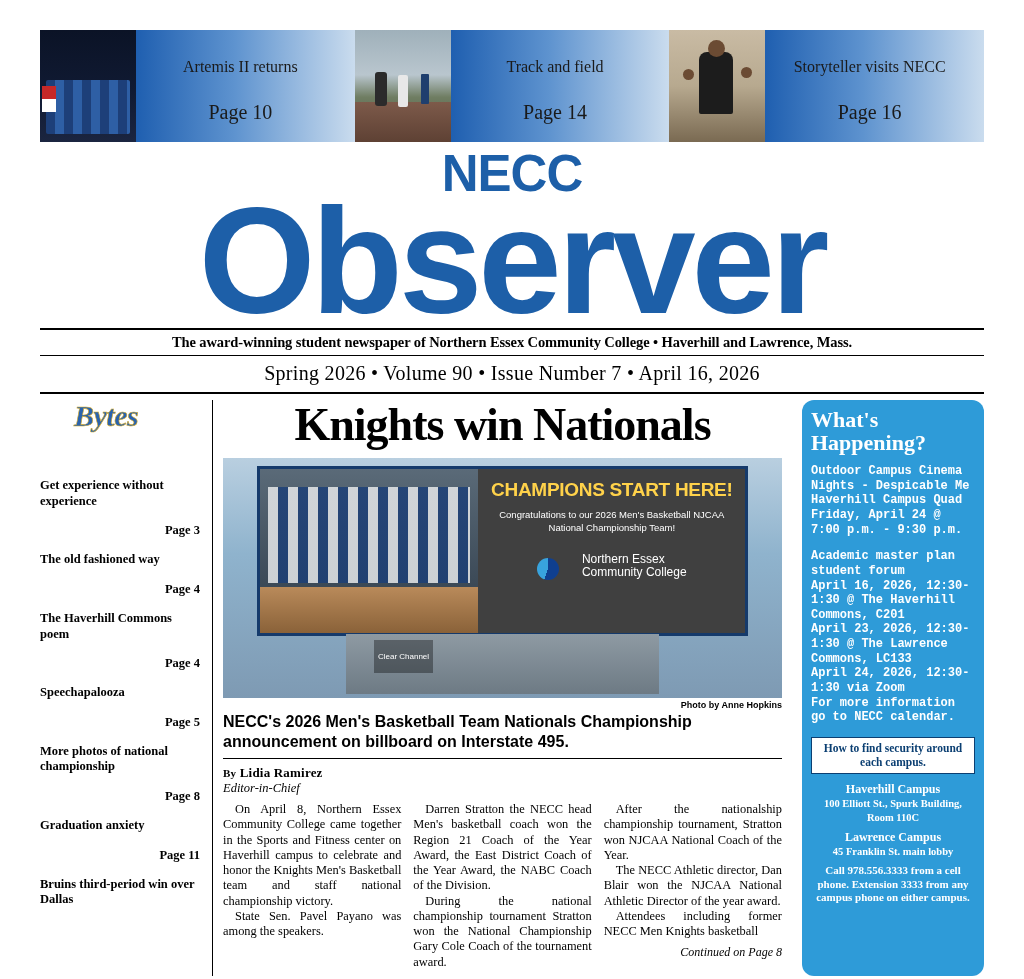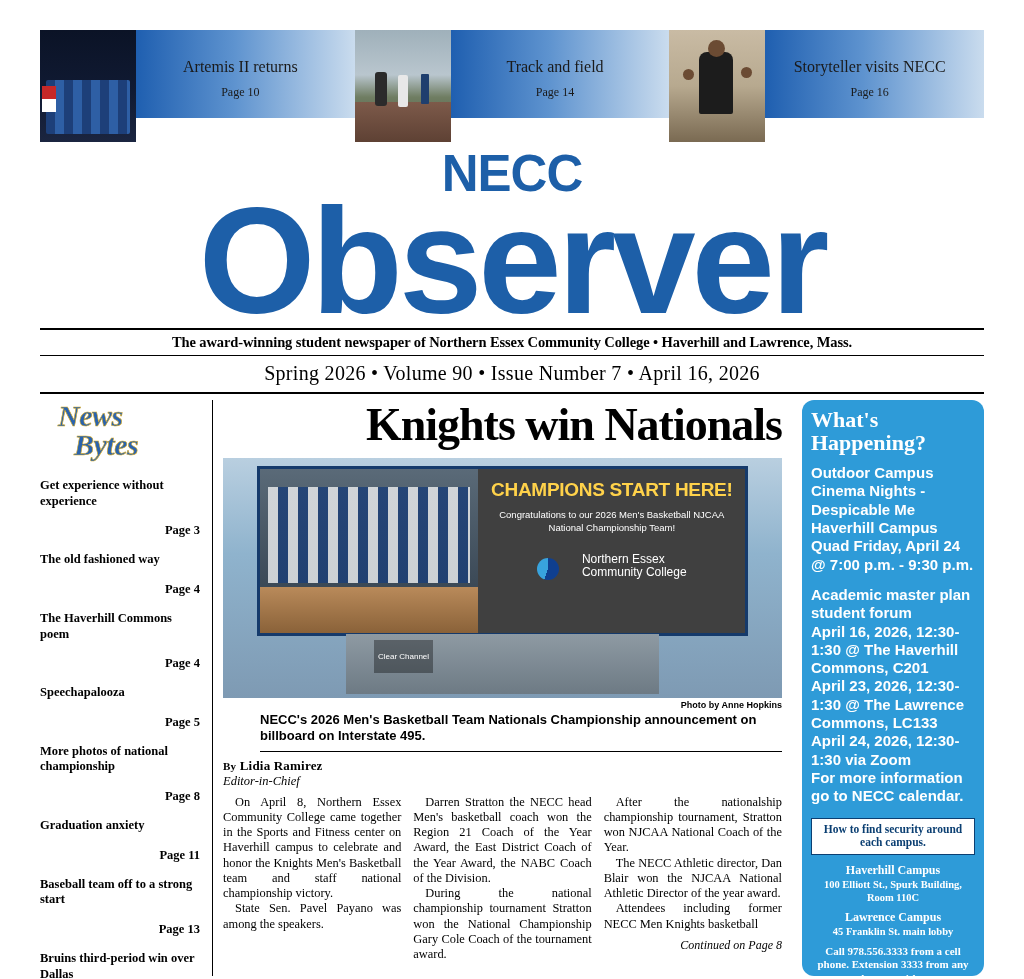--- a/index.html
+++ b/index.html
@@ -24,21 +24,21 @@
 
   
   .teaser-strip {
     display: flex;
     margin: 30px 40px 0 40px;
     height: 112px;
   }
   .teaser {
     display: flex;
     flex: 1 1 0;
-    height: 88px;
+    height: 112px;
     justify-content: flex-end;
   }
   .teaser-photo {
     width: 96px;
     height: 112px;
     flex: 0 0 96px;
     overflow: hidden;
     position: relative;
   }
   .teaser-text {
@@ -55,21 +55,21 @@
     font-size: 16px;
     color: #1a1a1a;
     font-family: "Liberation Serif", serif;
   }
   .teaser-page {
     position: absolute;
     bottom: 18px;
     left: 0;
     right: 10px;
     text-align: center;
-    font-size: 12px;
+    font-size: 20px;
     color: #1a1a1a;
   }
 
   
   .ph1 { background:
       linear-gradient(to bottom, #0b1326 0%, #101a33 55%, #1b2540 100%); }
   .ph1::before {
     content:"";
     position:absolute; left:6px; right:6px; bottom:8px; height:54px;
     background:
@@ -222,21 +222,21 @@
     font-size: 12.5px;
     margin-top: 14px;
     padding-right: 4px;
   }
 
   
   .headline {
     font-family: "Liberation Serif", serif;
     font-weight: bold;
     font-size: 46px;
-    text-align: right;
+    text-align: center;
     letter-spacing: -1px;
     line-height: 1;
     margin: 2px 0 10px 0;
   }
   .photo-main {
     position: relative;
     width: 100%;
     height: 240px;
     background: linear-gradient(to bottom, #b9cfe0 0%, #8fb3cd 40%, #7e9ab3 100%);
     overflow: hidden;
@@ -331,25 +331,24 @@
   .photo-credit {
     text-align: right;
     font-family: "Liberation Sans", sans-serif;
     font-size: 9px;
     font-weight: bold;
     padding-top: 2px;
   }
   .caption {
     font-family: "Liberation Sans", sans-serif;
     font-weight: bold;
-    font-size: 13px;
+    font-size: 16px;
     line-height: 1.25;
     padding: 2px 0 6px 0;
     border-bottom: 1px solid #000;
-    margin-left: 37px;
   }
   .byline {
     font-family: "Liberation Serif", serif;
     font-weight: bold;
     font-size: 13px;
     padding-top: 6px;
     letter-spacing: 0.2px;
   }
   .byline .sc { font-size: 11px; }
   .byline-role {
@@ -389,23 +388,23 @@
   }
   .wh-title {
     font-family: "Liberation Serif", serif;
     font-weight: bold;
     font-size: 22px;
     line-height: 1.05;
     color: #ffffff;
     margin-bottom: 10px;
   }
   .wh-block {
-    font-family: Liberation Sans, sans-serif;
-    font-weight: bold;
-    font-size: 15px;
+    font-family: Liberation Mono, monospace;
+    font-weight: bold;
+    font-size: 12px;
     line-height: 1.22;
     margin-bottom: 12px;
   }
   .security-btn {
     background: #ffffff;
     color: #0b3f72;
     border: 1px solid #0b3f72;
     font-family: "Liberation Serif", serif;
     font-weight: bold;
     font-size: 11.5px;
@@ -466,21 +465,20 @@
 
   <div class="tagline">The award-winning student newspaper of Northern Essex Community College • Haverhill and Lawrence, Mass.</div>
   <div class="rule-thin"></div>
   <div class="issue-line">Spring 2026   •   Volume 90   •   Issue Number 7   •   April 16, 2026</div>
   <div class="rule-thick"></div>
 
   <div class="content">
 
     <div class="col-left">
       <div class="newsbytes">
-        <span class="nb-news">News</span>
         <span class="nb-bytes">Bytes</span>
       </div>
 
       <div>
         <div class="nb-item">Get experience without experience</div>
         <div class="nb-page">Page 3</div>
       </div>
       <div>
         <div class="nb-item">The old fashioned way</div>
         <div class="nb-page">Page 4</div>
@@ -493,24 +491,20 @@
         <div class="nb-item">Speechapalooza</div>
         <div class="nb-page">Page 5</div>
       </div>
       <div>
         <div class="nb-item">More photos of national championship</div>
         <div class="nb-page">Page 8</div>
       </div>
       <div>
         <div class="nb-item">Graduation anxiety</div>
         <div class="nb-page">Page 11</div>
-      </div>
-      <div>
-        <div class="nb-item">Baseball team off to a strong start</div>
-        <div class="nb-page">Page 13</div>
       </div>
       <div>
         <div class="nb-item">Bruins third-period win over Dallas</div>
 
       </div>
     </div>
 
     <div class="col-main">
       <div class="headline">Knights win Nationals</div>
 

